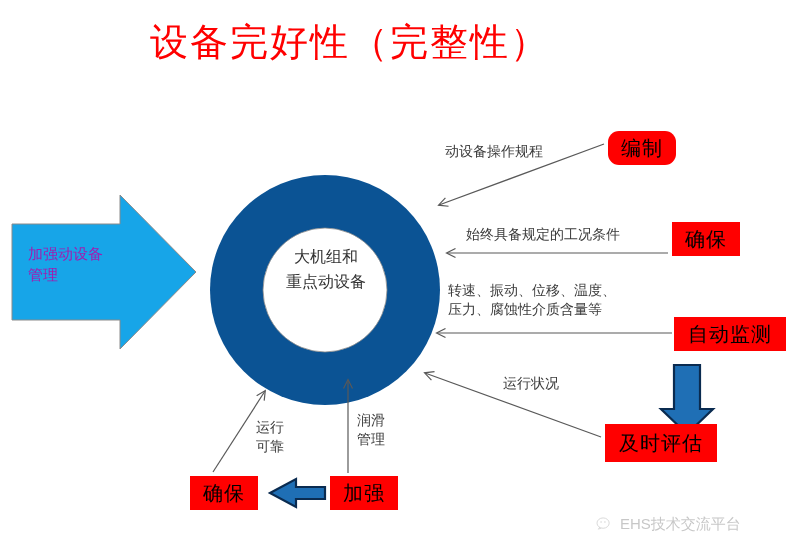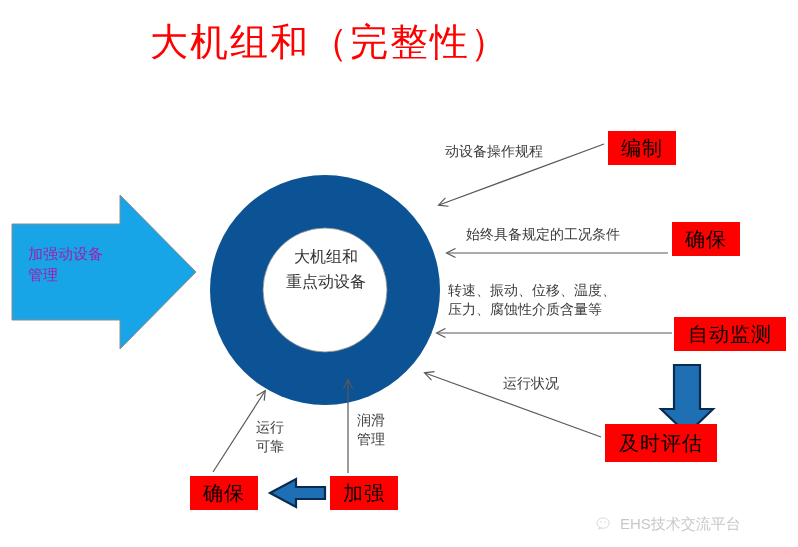--- a/index.html
+++ b/index.html
@@ -69,21 +69,21 @@
     font-size: 20px;
     line-height: 1;
     display: flex;
     align-items: center;
     justify-content: center;
     font-family: "Liberation Serif", "DejaVu Serif", serif;
     letter-spacing: 1px;
     white-space: nowrap;
   }
 
-  #box-bianzhi   { left: 608px; top: 131px; width: 68px;  height: 34px; }
+  #box-bianzhi   { left: 608px; top: 131px; width: 68px;  height: 34px; border-radius: 11px; }
   #box-quebao-1  { left: 672px; top: 222px; width: 68px;  height: 34px; }
   #box-zidong    { left: 674px; top: 317px; width: 112px; height: 34px; }
   #box-jishi     { left: 605px; top: 424px; width: 112px; height: 38px; }
   #box-quebao-2  { left: 190px; top: 476px; width: 68px;  height: 34px; }
   #box-jiaqiang  { left: 330px; top: 476px; width: 68px;  height: 34px; }
 
   
   .caption {
     color: #3b3b3b;
     font-size: 14px;
@@ -147,21 +147,21 @@
 
     <path d="M213,472 L265,391" fill="none" stroke="#595959" stroke-width="1.2" marker-end="url(#thin-arrow)"></path>
 
     <path d="M348,473 L348,380" fill="none" stroke="#595959" stroke-width="1.2" marker-end="url(#thin-arrow)"></path>
 
     <polygon points="674,365 700,365 700,409 713,409 687,434 661,409 674,409" fill="#1F6FB5" stroke="#0A2B50" stroke-width="2.2" stroke-linejoin="miter"></polygon>
 
     <polygon points="270,493 296,479 296,487 325,487 325,499 296,499 296,507" fill="#1F6FB5" stroke="#0A2B50" stroke-width="2.2" stroke-linejoin="miter"></polygon>
   </svg>
 
-  <div class="abs" id="page-title">大机组和（完整性）</div>
+  <div class="abs" id="page-title">设备完好性（完整性）</div>
 
   <div class="abs" id="left-arrow-label">
     <div>加强动设备</div>
     <div>管理</div>
   </div>
 
   <div class="abs caption" id="cap-caozuo">动设备操作规程</div>
 
   <div class="abs" id="donut-center-text">
     <div>大机组和</div>

